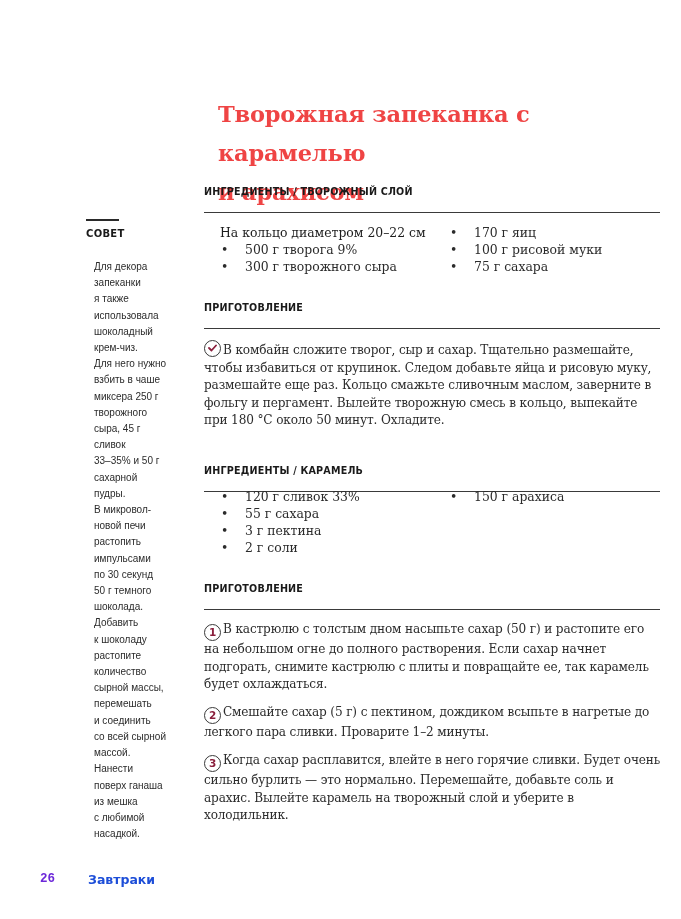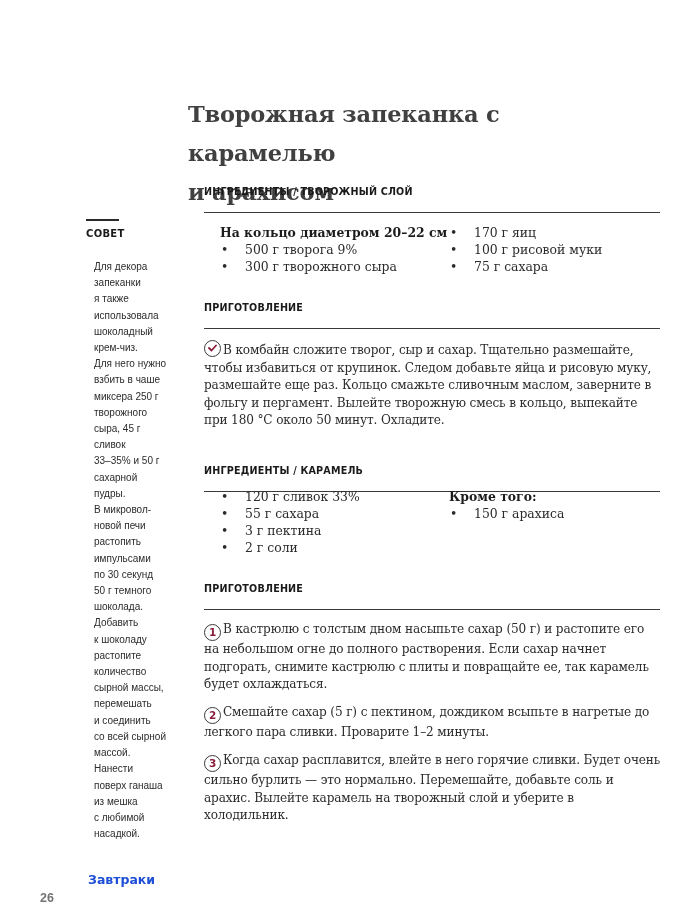--- a/index.html
+++ b/index.html
@@ -3,39 +3,39 @@
   <meta charset="utf-8">
   <style>
     html, body { margin: 0; padding: 0; }
     body {
       width: 681px; height: 919px; background: #ffffff; position: relative; overflow: hidden;
       color: #1c1c1c;
     }
 
     
     .title {
-      position: absolute; left: 188px; top: 95px; width: 460px;
+      position: absolute; left: 218px; top: 95px; width: 460px;
       font-family: "DejaVu Serif", serif; font-weight: bold;
-      font-size: 22.5px; line-height: 39px; color: #404040; letter-spacing: -0.2px;
+      font-size: 22.5px; line-height: 39px; color: #ef4444; letter-spacing: -0.2px;
     }
 
     
     .sec-head {
       position: absolute; left: 204px; width: 456px;
       font-family: "DejaVu Sans", sans-serif; font-weight: bold;
       font-size: 9.6px; letter-spacing: 0.2px; color: #1a1a1a;
       border-bottom: 1.6px solid #3a3a3a; padding-bottom: 15px;
     }
 
     
     .ing-col {
       position: absolute; font-family: "DejaVu Serif", serif; font-size: 12.4px;
       color: #2b2b2b; line-height: 17px;
     }
-    .ing-col .subhead { font-weight: bold; color: #1c1c1c; font-size: 12.4px; }
+    .ing-col .subhead { font-weight: normal; color: #1c1c1c; font-size: 12.4px; }
     .ing-item { display: flex; }
     .ing-item .bullet { width: 24px; flex: 0 0 24px; padding-left: 1px; }
 
     
     .para {
       position: absolute; left: 204px; width: 458px;
       font-family: "DejaVu Serif", serif; font-size: 12.1px; line-height: 17.6px;
       color: #2c2c2c; letter-spacing: -0.15px;
     }
     .badge {
@@ -58,21 +58,21 @@
     .tip-body {
       position: absolute; left: 94px; top: 259px; width: 100px;
       font-family: Liberation Sans, sans-serif; font-size: 10px; line-height: 16.2px;
       color: #2b2b2b;
     }
     .tip-line { display: block; white-space: nowrap; }
 
     
     .page-num {
       position: absolute; left: 40px; top: 872px;
-      font-family: Liberation Sans, sans-serif; font-weight: bold; font-size: 12.5px; color: #737373; margin-top: 19px;
+      font-family: Liberation Mono, monospace; font-weight: bold; font-size: 12.5px; color: #6d28d9;
     }
     .running-head {
       position: absolute; left: 88px; top: 872px;
       font-family: "DejaVu Sans", sans-serif; font-weight: bold; font-size: 12.5px; color: #1d4ed8;
     }
   </style>
 </head>
 <body>
 
 <div class="title">
@@ -175,21 +175,20 @@
     <span class="bullet">•</span>
     <span>3 г пектина</span>
   </div>
   <div class="ing-item">
     <span class="bullet">•</span>
     <span>2 г соли</span>
   </div>
 </div>
 
 <div class="ing-col" style="left:449px; top:488px; width:210px;">
-  <div class="subhead">Кроме того:</div>
   <div class="ing-item">
     <span class="bullet">•</span>
     <span>150 г арахиса</span>
   </div>
 </div>
 
 <div class="sec-head" style="top:583px;">ПРИГОТОВЛЕНИЕ</div>
 
 <div class="para" style="top:621px;">
   <span class="badge">1</span><span>В кастрюлю с толстым дном насыпьте сахар (50 г) и растопите его на небольшом огне до полного растворения. Если сахар начнет подгорать, снимите кастрюлю с плиты и повращайте ее, так карамель будет охлаждаться.</span>

